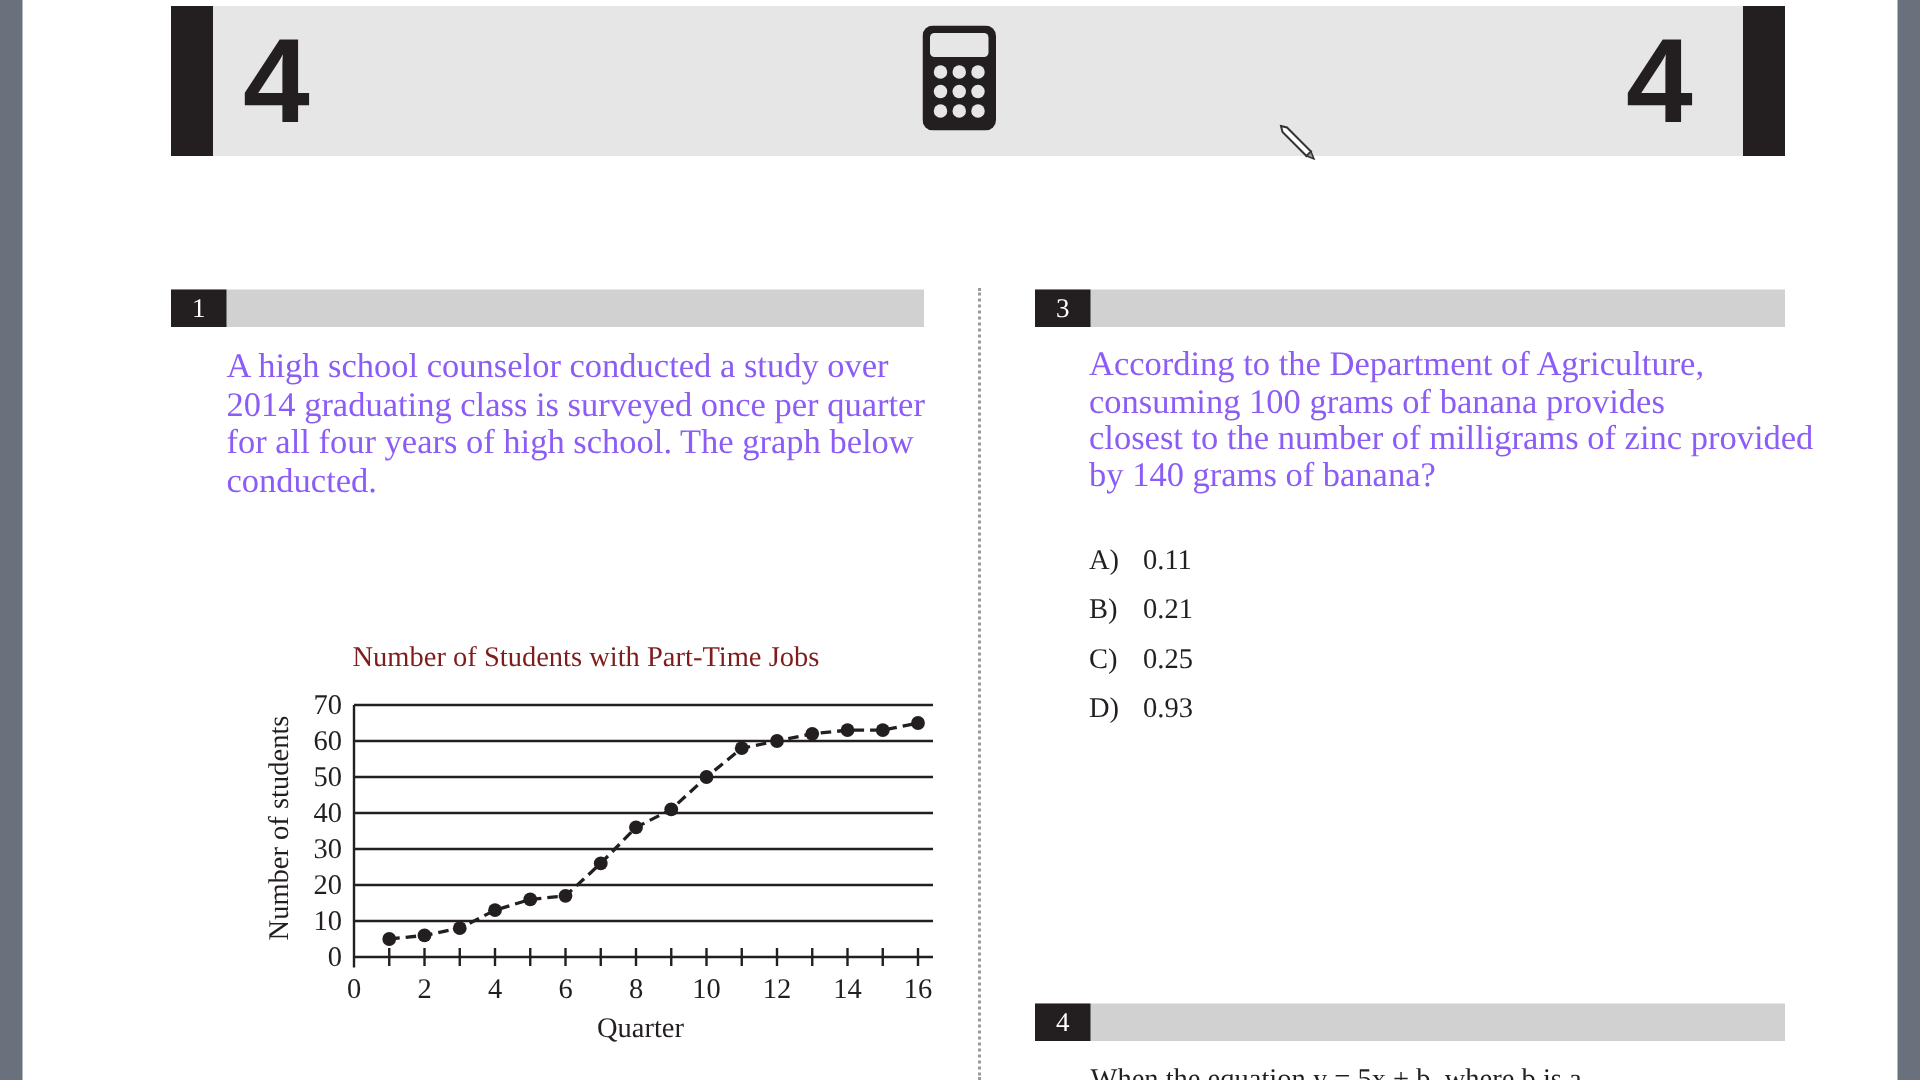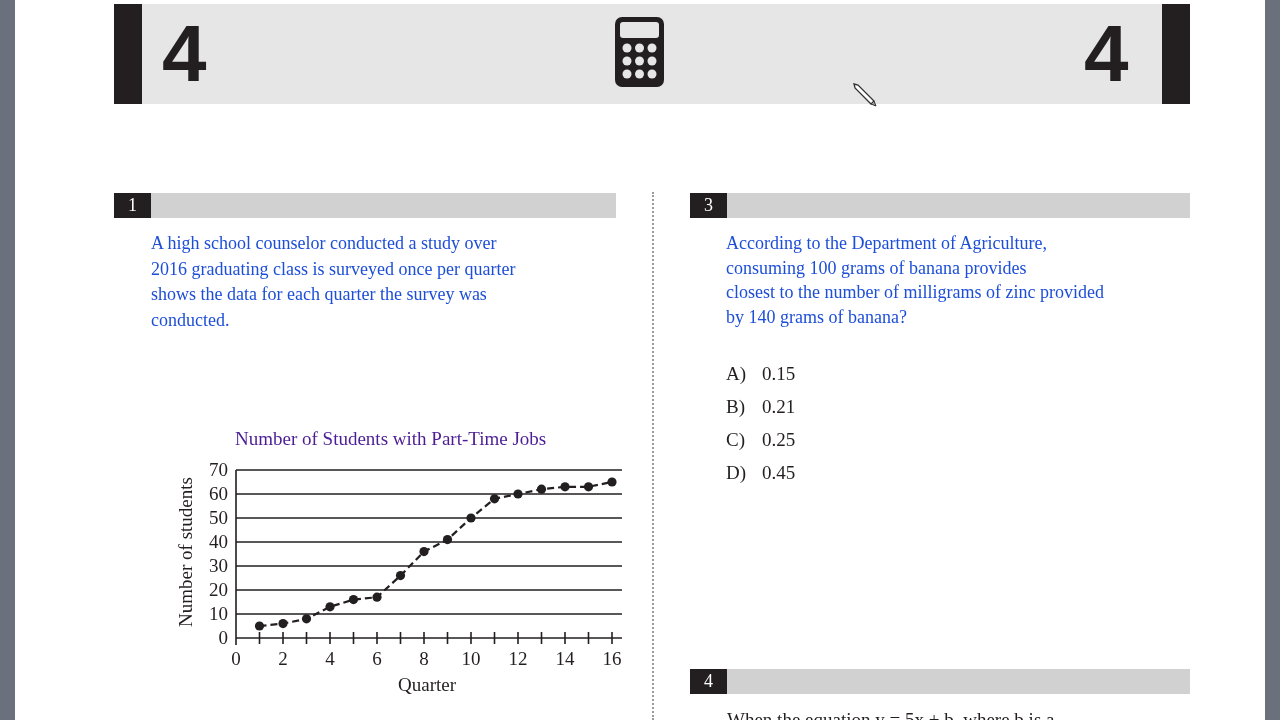--- a/index.html
+++ b/index.html
@@ -9,26 +9,26 @@
   .header-bar-left { position:absolute; left:99px; top:4px; width:28px; height:100px; background:#231f20; }
   .header-bar-right { position:absolute; left:1147px; top:4px; width:28px; height:100px; background:#231f20; }
   .section-num { position:absolute; top:14px; font-family:"Liberation Sans","DejaVu Sans",sans-serif; font-weight:bold; font-size:80px; line-height:80px; color:#231f20; }
   .section-num.left { left:147px; }
   .section-num.right { left:1069px; }
   .calc-icon { position:absolute; left:600px; top:17px; width:49px; height:70px; }
   .cursor-icon { position:absolute; left:837px; top:82px; width:26px; height:26px; }
   .col-divider { position:absolute; left:637px; top:192px; width:0; height:528px; border-left:2px dotted #9a9a9a; }
   .qbar { position:absolute; height:25px; background:#d1d1d1; }
   .qnum { position:absolute; left:0; top:0; width:37px; height:25px; background:#231f20; color:#ffffff; font-size:18px; line-height:25px; text-align:center; }
-  .qtext { position:absolute; font-size:18px; line-height:25.5px; color:#1d4ed8; }
+  .qtext { position:absolute; font-size:23px; line-height:25.5px; color:#8b5cf6; }
   .qtext p { margin:0; }
   .choices { position:absolute; left:711px; top:362px; font-size:19px; }
   .choice { height:33px; line-height:24px; display:flex; }
   .choice .letter { width:36px; }
-  .chart-title { position:absolute; left:220px; top:428px; font-size:19px; color:#4c1d95; }
+  .chart-title { position:absolute; left:220px; top:428px; font-size:19px; color:#7f1d1d; }
   svg text { font-family:"Liberation Serif","DejaVu Serif",serif; fill:#231f20; }
   .q4-cut { position:absolute; left:712px; top:708px; font-size:19px; line-height:24px; color:#231f20; white-space:nowrap; }
 </style>
 </head>
 <body>
 
 <div class="page">
   <div class="header-band"></div>
   <div class="header-bar-left"></div>
   <div class="header-bar-right"></div>
@@ -56,22 +56,22 @@
     <polygon points="19,22 22,19 24,24" fill="#999" stroke="#333" stroke-width="1"></polygon>
   </svg>
 
   <div class="col-divider"></div>
 
   <div class="qbar" style="left:99px; top:193px; width:502px;">
     <div class="qnum">1</div>
   </div>
   <div class="qtext" style="left:136px; top:231px;">
     <p>A high school counselor conducted a study over</p>
-    <p>2016 graduating class is surveyed once per quarter</p>
-    <p>shows the data for each quarter the survey was</p>
+    <p>2014 graduating class is surveyed once per quarter</p>
+    <p>for all four years of high school. The graph below</p>
     <p>conducted.</p>
   </div>
 
   <div class="chart-title">Number of Students with Part-Time Jobs</div>
 
   <svg id="chart" style="position:absolute; left:135px; top:455px;" width="480" height="250">
     <g id="gridlines">
         <line x1="86" x2="472" y1="183" y2="183" stroke="#231f20" stroke-width="1.6"></line>
         <line x1="86" x2="472" y1="159" y2="159" stroke="#231f20" stroke-width="1.6"></line>
         <line x1="86" x2="472" y1="135" y2="135" stroke="#231f20" stroke-width="1.6"></line>
@@ -149,33 +149,33 @@
   </div>
   <div class="qtext" style="left:711px; top:231px; line-height:24.5px;">
     <p>According to the Department of Agriculture,</p>
     <p>consuming 100 grams of banana provides</p>
     <p>closest to the number of milligrams of zinc provided</p>
     <p>by 140 grams of banana?</p>
   </div>
   <div class="choices">
     <div class="choice">
       <span class="letter">A)</span>
-      <span>0.15</span>
+      <span>0.11</span>
     </div>
     <div class="choice">
       <span class="letter">B)</span>
       <span>0.21</span>
     </div>
     <div class="choice">
       <span class="letter">C)</span>
       <span>0.25</span>
     </div>
     <div class="choice">
       <span class="letter">D)</span>
-      <span>0.45</span>
+      <span>0.93</span>
     </div>
   </div>
 
   <div class="qbar" style="left:675px; top:669px; width:500px;">
     <div class="qnum">4</div>
   </div>
   <div class="q4-cut">When the equation y = 5x + b, where b is a</div>
 </div>
 
 </body></html>

